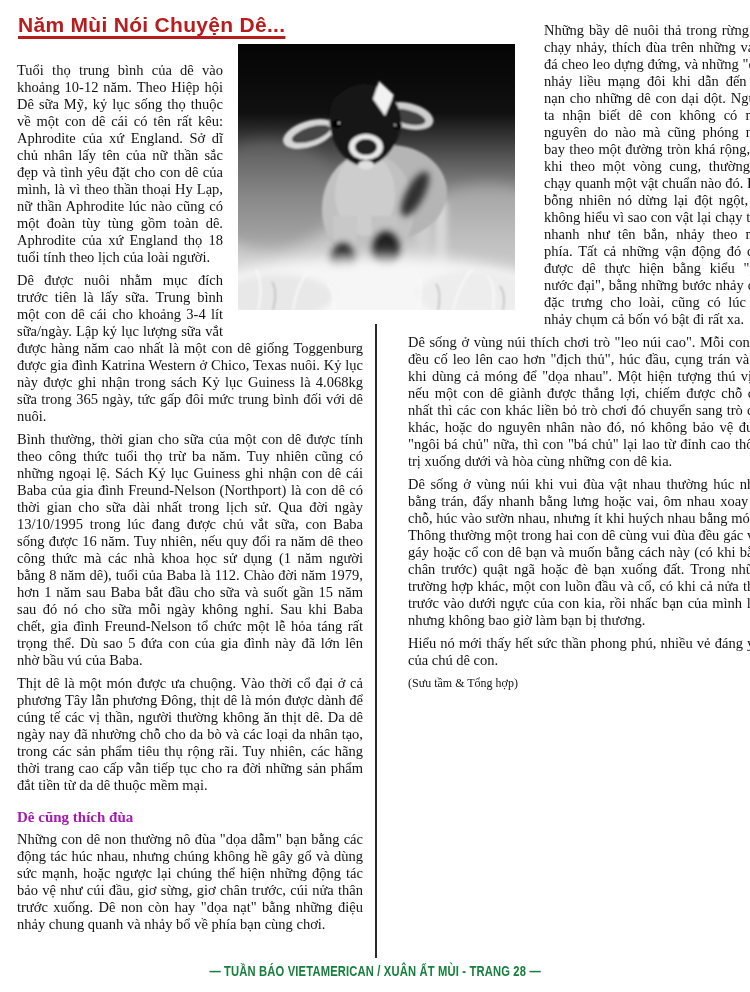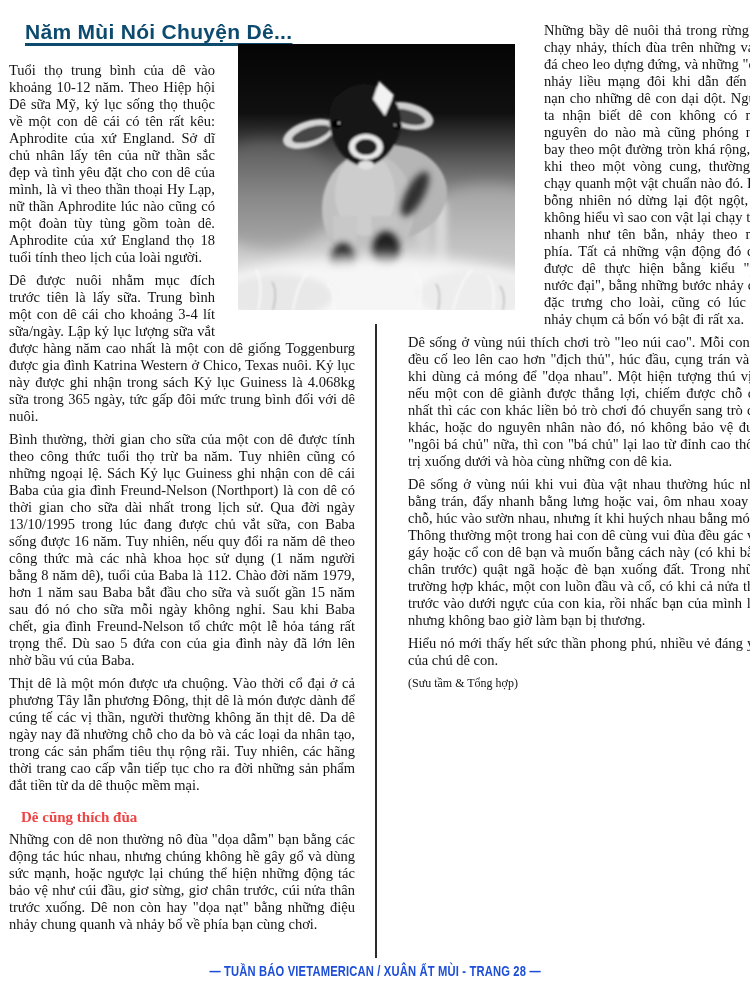--- a/index.html
+++ b/index.html
@@ -2,49 +2,49 @@
 <html><head>
 <meta charset="utf-8">
 <style>
   html,body { margin:0; padding:0; }
   body {
     width:750px; height:992px; position:relative; overflow:hidden;
     background:#ffffff; color:#141414;
     font-family:"Liberation Serif", serif;
   }
   .title {
-    position:absolute; left:13px; top:8px; margin:12px;
+    position:absolute; left:13px; top:8px; margin:5px;
     font-family:"Liberation Sans", sans-serif;
-    font-size:21px; font-weight:bold; letter-spacing:.3px; color:#0c4a6e;
+    font-size:21px; font-weight:bold; letter-spacing:.3px; color:#b91c1c;
     text-decoration:underline; text-decoration-thickness:2.5px; text-underline-offset:4px;
   }
   .col {
     position:absolute; font-size:14.5px; line-height:17px;
     text-align:justify; color:#131313;
   }
   .col p { margin:0 0 6px 0; }
-  .col-left  { left:9px;  top:62px; width:346px; }
+  .col-left  { left:17px;  top:62px; width:346px; }
   .col-right { left:408px; top:22px; width:360px; }
   .spacer-left  { float:right; width:140px; height:262px; }
   .spacer-right { float:left;  width:136px; height:292px; }
-  .subheading { font-size:15px; font-weight:bold; margin:15px 0 5px 12px; color:#ef4444; }
+  .subheading { font-size:15px; font-weight:bold; margin:15px 0 5px 0; color:#a21caf; }
   .author      { font-size:20px; font-weight:bold; margin:20px 0 2px 0; }
   .author-note { font-size:12px; margin:0; }
   .divider {
     position:absolute; left:375px; top:324px; width:2px; height:634px;
     background:#2b2b2b;
   }
   .photo {
     position:absolute; left:238px; top:44px; width:277px; height:266px; margin:0;
     line-height:0;
   }
   .page-footer {
     position:absolute; left:0; top:963px; width:750px; text-align:center;
     font-family:"Liberation Sans", sans-serif; font-weight:bold;
-    font-size:14px; color:#1d4ed8; letter-spacing:.2px;
+    font-size:14px; color:#15803d; letter-spacing:.2px;
   }
   .page-footer span { display:inline-block; transform:scaleX(.8); white-space:nowrap; }
 </style>
 </head>
 <body>
 
 <h1 class="title">Năm Mùi Nói Chuyện Dê...</h1>
 
 <figure class="photo">
   <svg width="277" height="266" viewBox="0 0 277 266" xmlns="http://www.w3.org/2000/svg">

